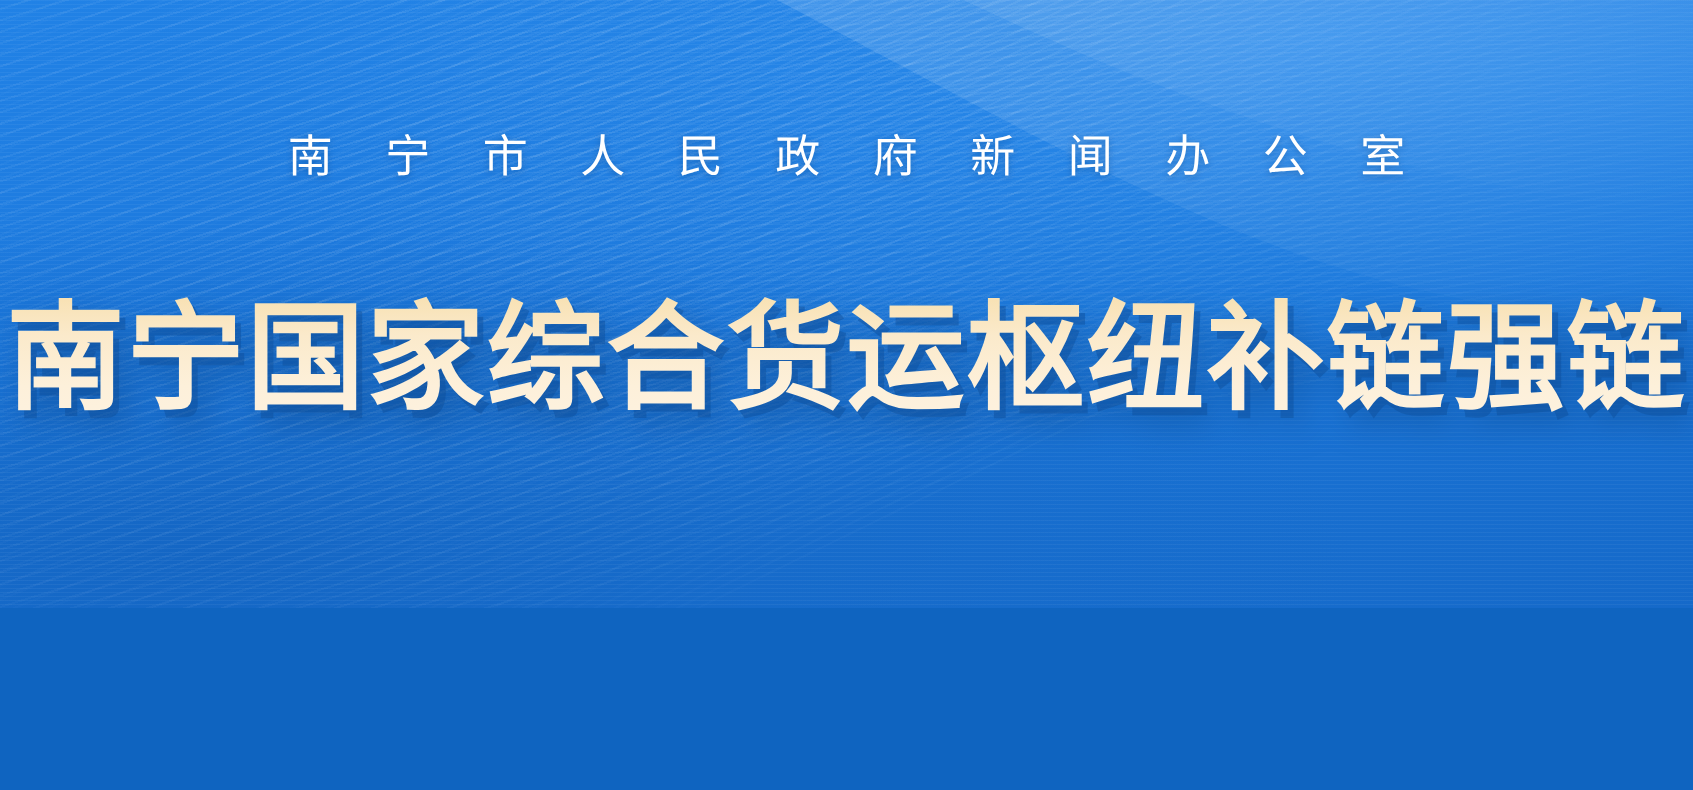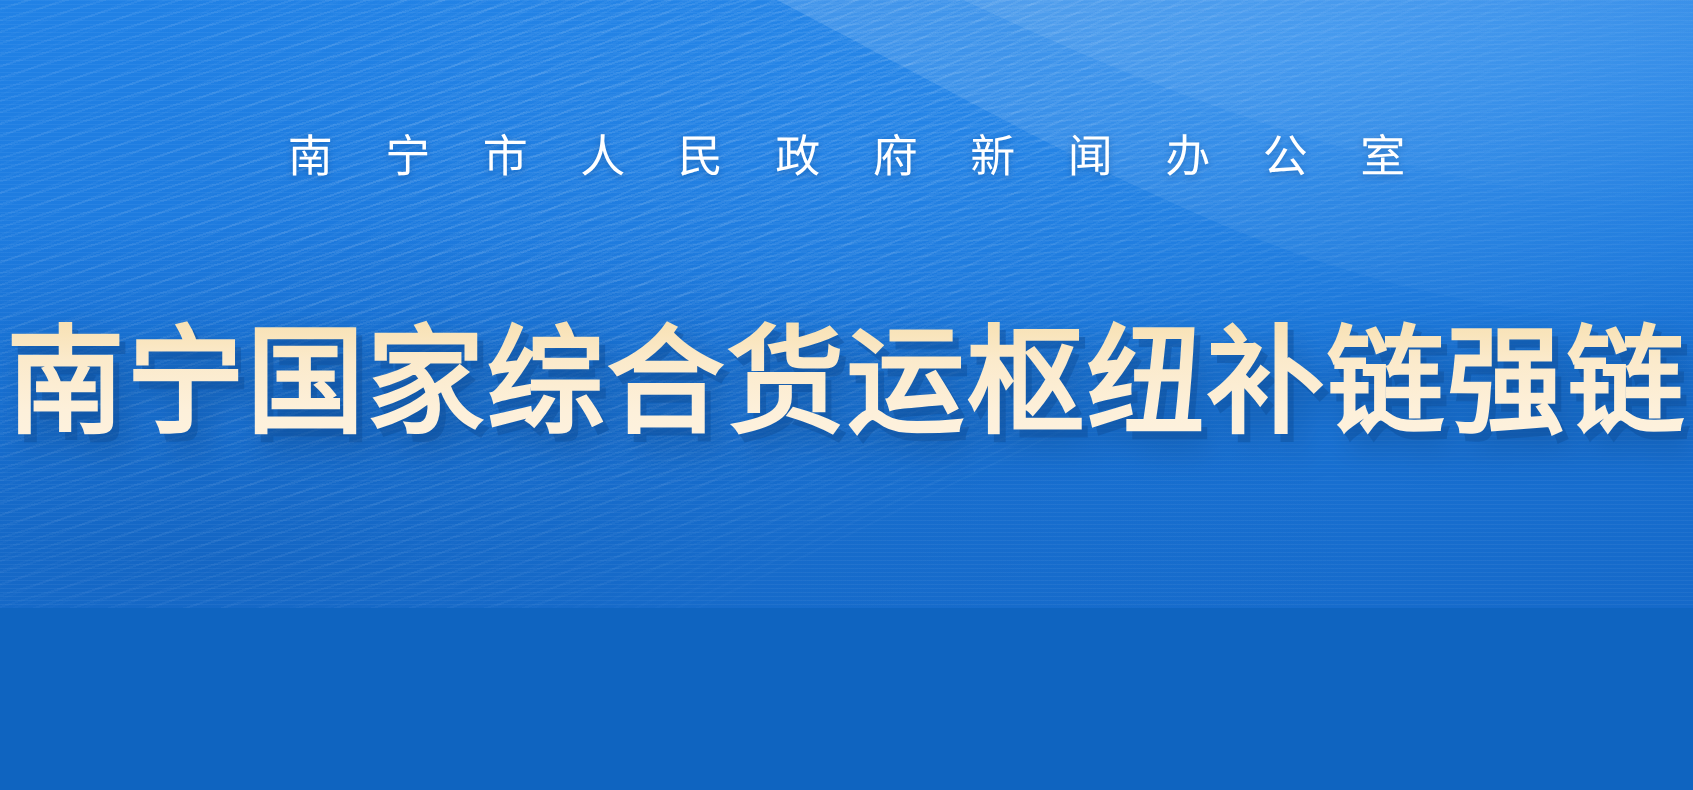--- a/index.html
+++ b/index.html
@@ -134,21 +134,20 @@
     font-size: 118px;
     line-height: 140px;
     letter-spacing: 2px;
     background-image: linear-gradient(180deg, #f7dfae 0%, #fbeacb 34%, #fdf0da 70%, #fdf2e0 100%);
     -webkit-background-clip: text;
             background-clip: text;
     color: transparent;
     -webkit-text-fill-color: transparent;
     filter: drop-shadow(6px 8px 0 rgba(14,77,152,.45))
             drop-shadow(10px 14px 16px rgba(9,56,115,.35));
-    margin-top: 24px;
   }
 
   
   .panel-shadow {
     position: absolute;
     left: 58px;
     top: 735px;
     width: 1598px;
     height: 120px;
     border-radius: 56px 56px 0 0;

